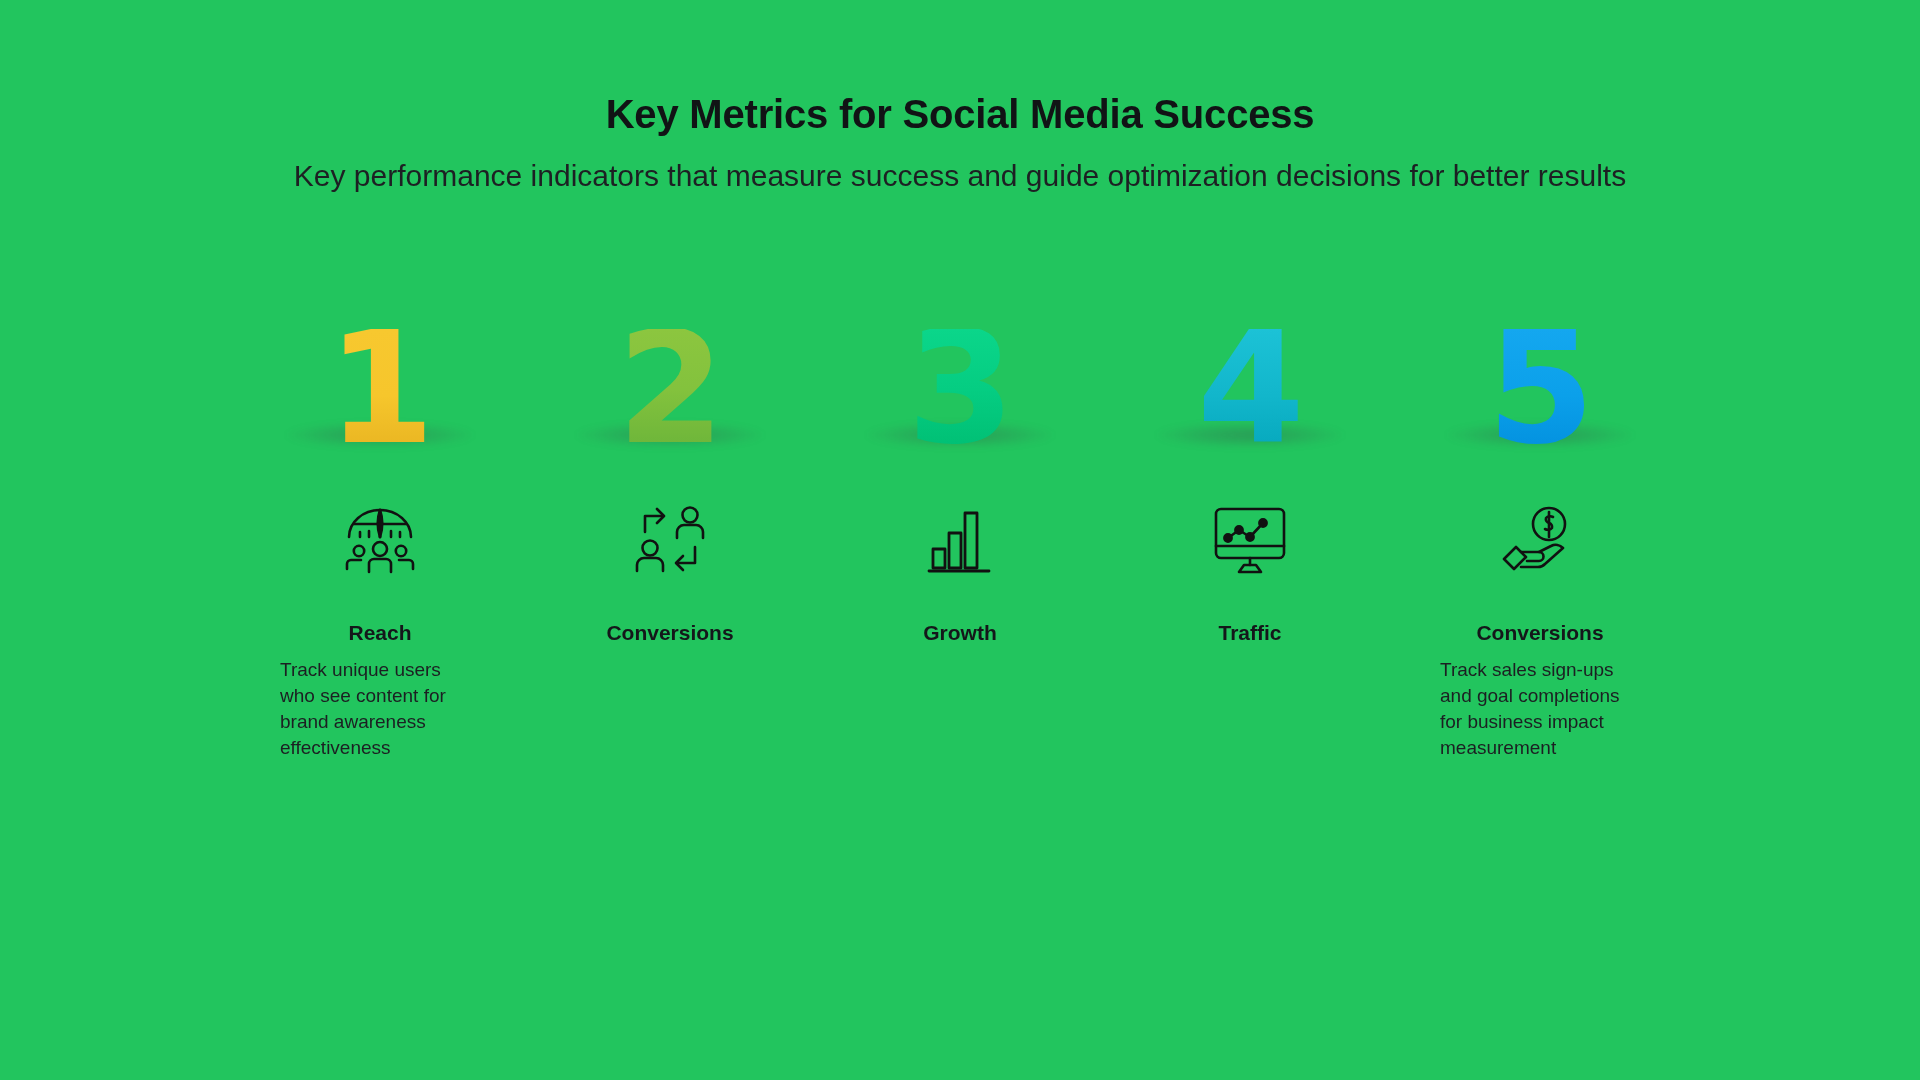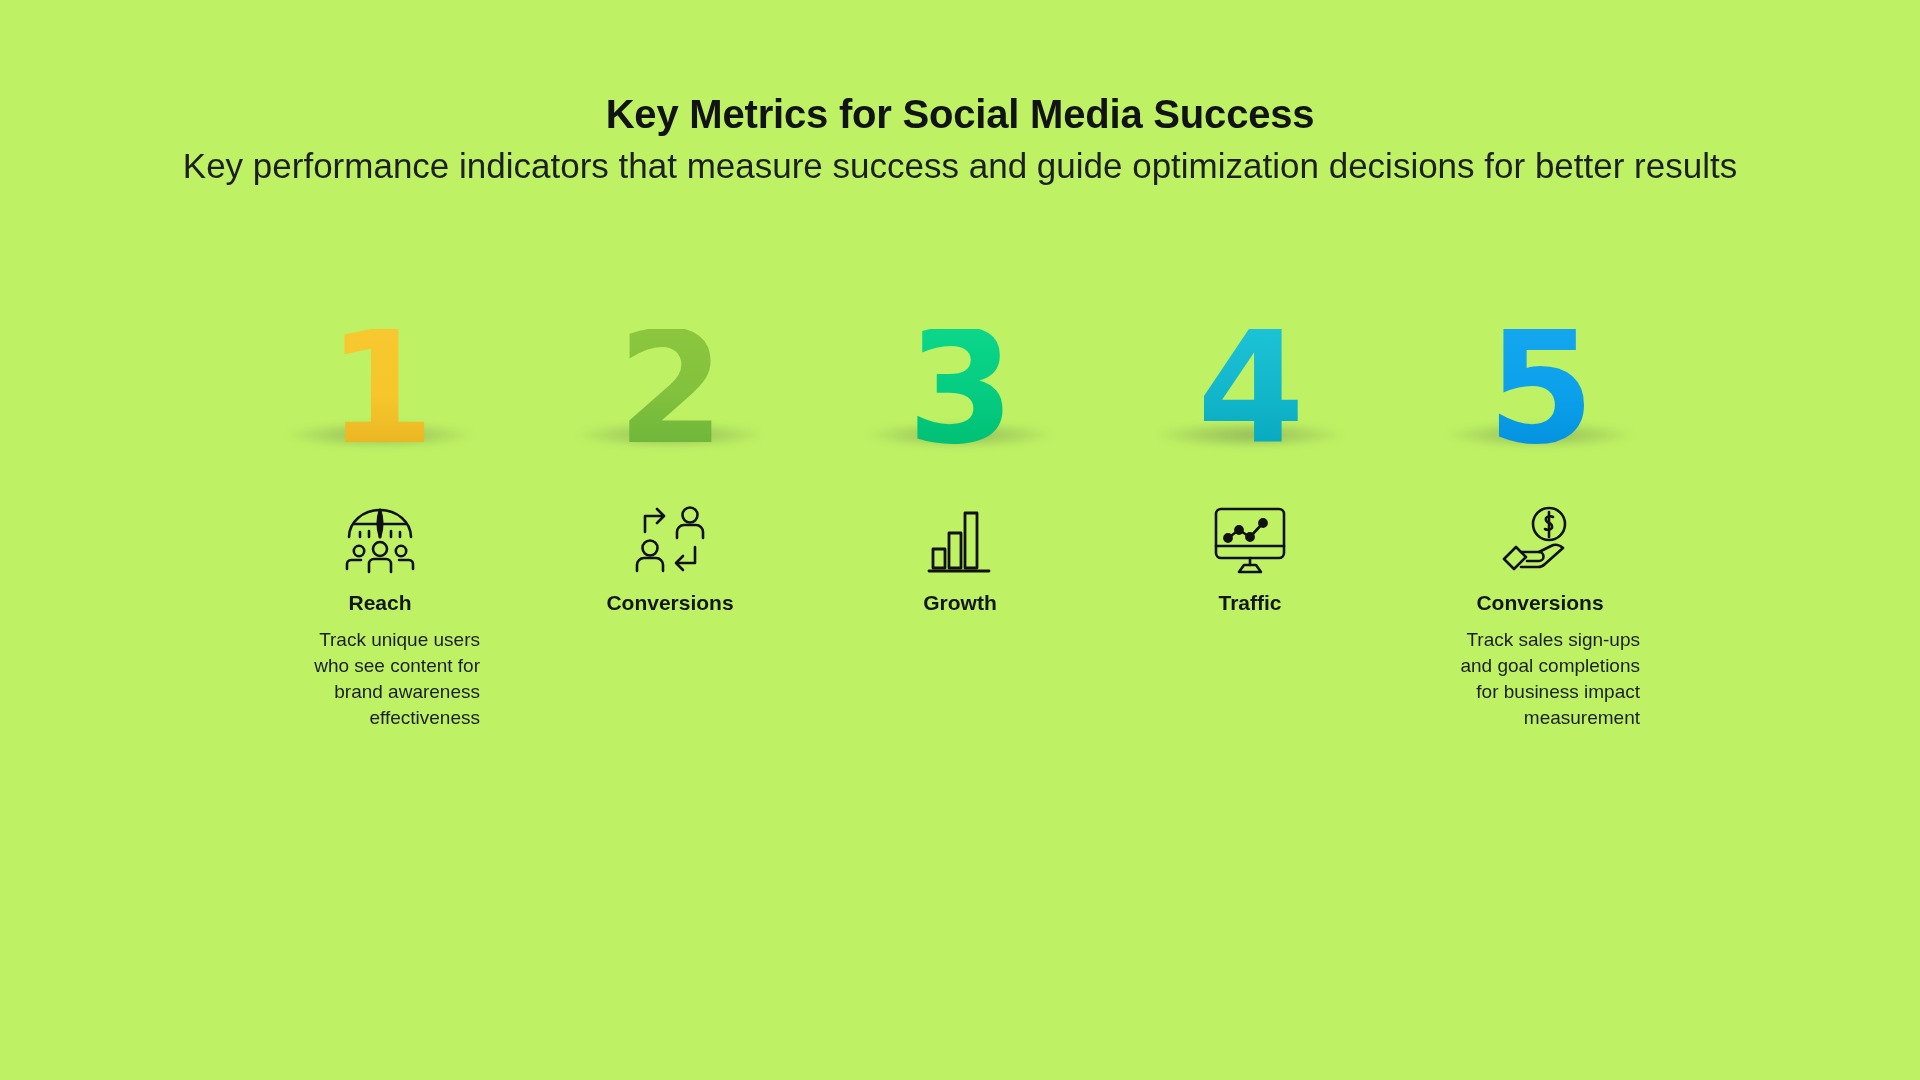--- a/index.html
+++ b/index.html
@@ -9,40 +9,40 @@
     height: 1080px;
     background: #f5f6f6;
     font-family: "Liberation Sans", sans-serif;
     overflow: hidden;
   }
 
   .page {
     position: relative;
     width: 1920px;
     height: 1080px;
-    background: #bef264;
+    background: #22c55e;
   }
 
   
   .header {
     padding-top: 90px;
     text-align: center;
   }
 
   .page-title {
     font-size: 40px;
     font-weight: 700;
     color: #111315;
     letter-spacing: -0.2px;
     line-height: 1.2;
   }
 
   .page-subtitle {
-    margin-top: 5px;
-    font-size: 35px;
+    margin-top: 18px;
+    font-size: 30px;
     font-weight: 400;
     color: #1d2023;
     line-height: 1.3;
   }
 
   
   .steps {
     position: absolute;
     top: 300px;
     left: 0;
@@ -108,35 +108,35 @@
     margin-top: 52px;
     height: 76px;
     display: flex;
     align-items: center;
     justify-content: center;
   }
   .icon-wrap svg { display: block; }
 
   
   .step-label {
-    margin-top: 12px;
+    margin-top: 42px;
     font-size: 21px;
     font-weight: 700;
     color: #14171a;
     text-align: center;
     line-height: 1.2;
   }
 
   .step-desc {
     margin-top: 12px;
     width: 200px;
     font-size: 19px;
     font-weight: 400;
     color: #1c1f22;
-    text-align: right;
+    text-align: left;
     line-height: 1.36;
   }
 </style>
 </head>
 <body>
 
 <div class="page">
 
   <div class="header">
     <h1 class="page-title">Key Metrics for Social Media Success</h1>

